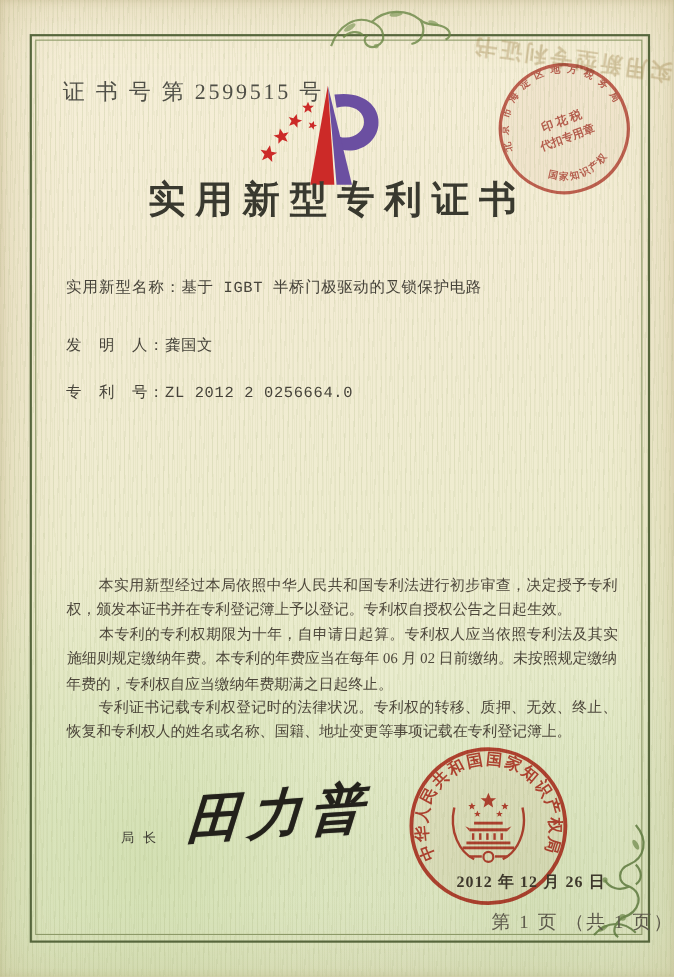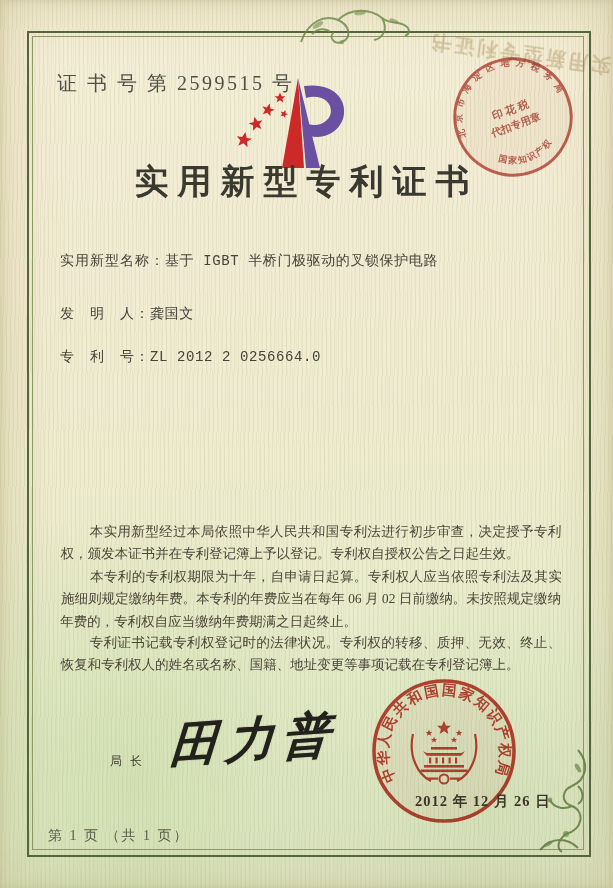--- a/index.html
+++ b/index.html
@@ -37,22 +37,22 @@
 
   .sig-label{position:absolute;left:110px;top:753px;z-index:4;font-size:12px;letter-spacing:8px;color:#3f3d34;font-family:Liberation Serif, serif;}
   .sig-name{position:absolute;left:170px;top:708px;z-index:4;font-size:48px;font-weight:700;font-style:italic;
     color:#23211b;letter-spacing:8px;transform:rotate(-4deg) skewX(-8deg);
     font-family:"DejaVu Serif",serif;text-shadow:0 0 1px rgba(35,33,27,.6);}
 
   .seal{position:absolute;left:369px;top:676px;width:150px;height:150px;z-index:5;opacity:.93;mix-blend-mode:multiply;}
   .issue-date{position:absolute;left:377px;top:792px;z-index:6;font-size:14.5px;font-weight:600;
     letter-spacing:1px;color:#3d372b;margin-left:38px;}
 
-  .footer{position:absolute;left:0;right:0;top:827px;z-index:4;text-align:left;
-    font-size:14px;letter-spacing:2px;color:#5c594b;margin-left:48px;}
+  .footer{position:absolute;left:0;right:0;top:827px;z-index:4;text-align:right;
+    font-size:17px;letter-spacing:2px;color:#5c594b;}
 
   .tax-stamp{position:absolute;left:449px;top:53px;width:128px;height:128px;z-index:5;
     transform:rotate(-20deg);opacity:.9;mix-blend-mode:multiply;}
 
   .ghost-text{position:absolute;left:428px;top:40px;z-index:3;font-size:20px;font-weight:700;
     letter-spacing:3px;color:rgba(150,120,60,.35);transform:rotate(188deg);filter:blur(.7px);white-space:nowrap;}
 
   .flourish-top{position:absolute;left:298px;top:6px;width:115px;height:46px;z-index:3;}
   .flourish-corner{position:absolute;left:534px;top:746px;width:58px;height:110px;z-index:3;}
 </style>

